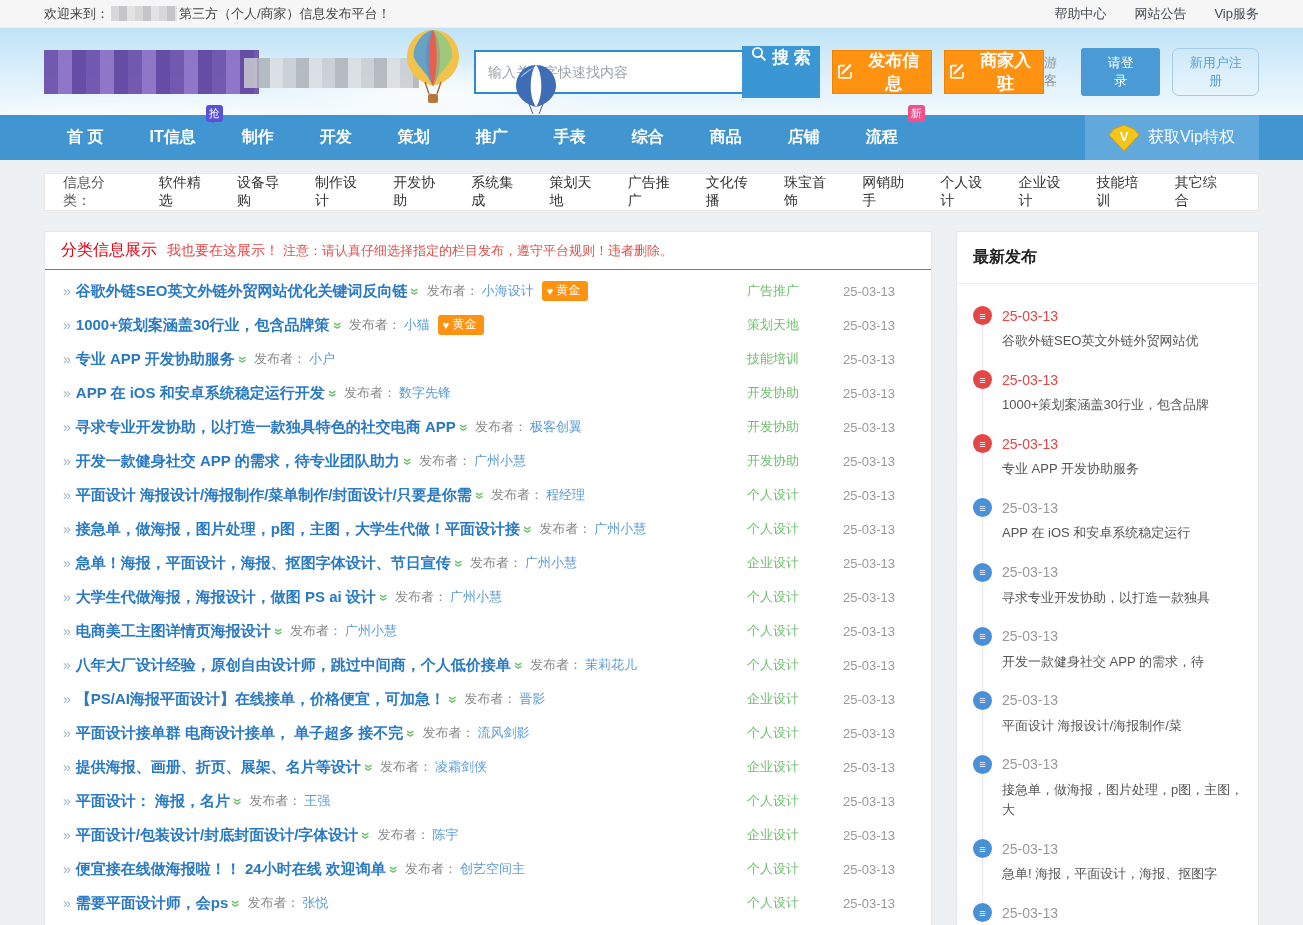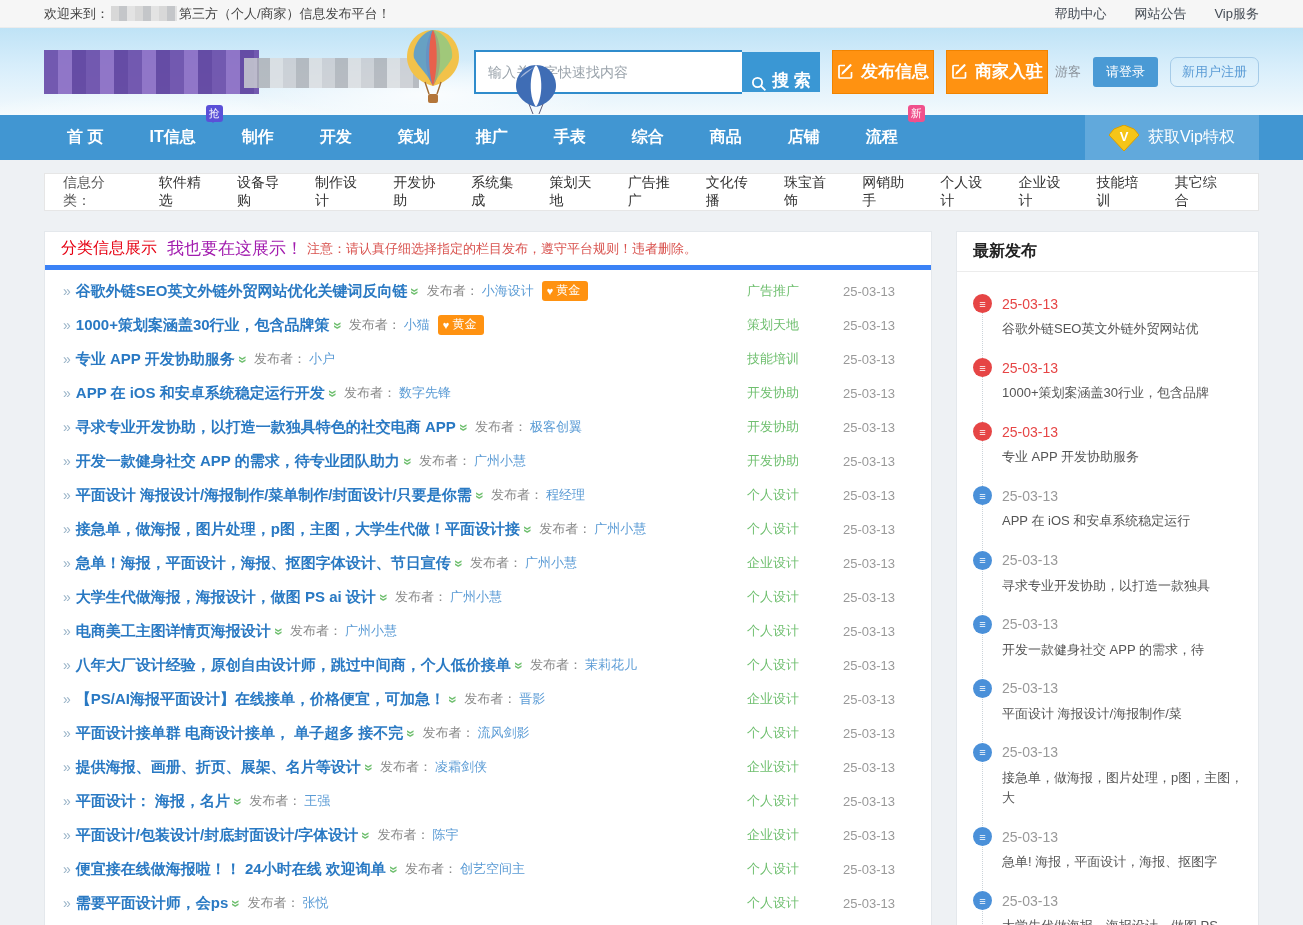--- a/index.html
+++ b/index.html
@@ -31,27 +31,27 @@
                repeating-linear-gradient(0deg,rgba(255,255,255,.28) 0 11px,rgba(0,0,0,.14) 11px 22px); }
   .px-b { position:absolute; left:200px; top:14px; width:175px; height:30px; filter:blur(.6px); opacity:.85;
     background:repeating-linear-gradient(90deg,#c9ccd1 0 13px,#aeb2b8 13px 26px,#dadde0 26px 39px),
                repeating-linear-gradient(0deg,rgba(255,255,255,.4) 0 8px,rgba(0,0,0,.08) 8px 16px); }
   .balloon-1 { position:absolute; left:360px; top:0px; }
   .balloon-2 { position:absolute; left:470px; top:36px; }
   .search-group { display:flex; align-items:center; margin-left:90px; height:44px; }
   .search-input { width:268px; height:44px; border:2px solid #2f8ccc; border-right:none; background:#fff;
     padding:0 12px; font-size:14px; color:#333; outline:none; font-family:inherit; }
   .search-input::placeholder { color:#9aa3ab; }
-  .search-btn { width:78px; height:40px; background:#3a97d4; color:#fff; border:none; font-size:17px;
-    font-weight:bold; display:flex; align-items:flex-end; justify-content:center; gap:5px; cursor:pointer; font-family:inherit; }
+  .search-btn { width:78px; height:52px; background:#3a97d4; color:#fff; border:none; font-size:17px;
+    font-weight:bold; display:flex; align-items:flex-start; justify-content:center; gap:5px; cursor:pointer; font-family:inherit; }
   .orange-btn { height:44px; background:#ff9211; color:#fff; border:1px solid #f08300; font-size:17px; font-weight:bold;
     display:flex; align-items:center; justify-content:center; gap:7px; cursor:pointer; padding:0 4px; margin-left:12px; font-family:inherit; }
   .visitor { margin-left:auto; display:flex; align-items:center; gap:12px; font-size:13px; }
   .visitor-label { color:#8a9199; }
-  .login-btn { background:#4a9ad5; color:#fff; border:none; border-radius:3px; padding:6px 13px; font-size:13px; cursor:pointer; font-family:inherit; }
+  .login-btn { background:#4a9ad5; color:#fff; border:none; border-radius:3px; padding:6px 21px; font-size:13px; cursor:pointer; font-family:inherit; }
   .register-btn { background:transparent; color:#5a9bd5; border:1px solid #a5cbe8; border-radius:7px; padding:5px 11px; font-size:13px; cursor:pointer; font-family:inherit; }
 
   
   .nav { height:45px; background:#4196d2; position:relative; }
   .nav .wrap { display:flex; align-items:center; height:100%; }
   .nav-item { position:relative; color:#fff; font-size:16px; font-weight:bold; padding:0 23px; height:100%;
     display:flex; align-items:center; cursor:pointer; }
   .nav-badge { position:absolute; top:-10px; right:-4px; min-width:17px; height:17px; border-radius:3px;
     color:#fff; font-size:11px; font-weight:normal; display:flex; align-items:center; justify-content:center; padding:0 2px; }
   .nav-badge::after { content:""; position:absolute; bottom:-4px; left:4px; border:3px solid transparent; }
@@ -65,41 +65,41 @@
   
   .subnav-strip { background:#eef1f4; padding-top:13px; }
   .subnav { background:#fff; border:1px solid #e6e6e6; height:38px; display:flex; align-items:center; font-size:14px; padding:0 18px; }
   .subnav-label { color:#555; margin-right:16px; }
   .subnav a { color:#333; padding:0 13px; }
 
   
   .content { display:flex; justify-content:space-between; align-items:flex-start; margin-top:20px; }
   .panel { background:#fff; border:1px solid #e4e8ec; }
   .main-panel { width:888px; min-height:705px; }
-  .main-head { height:38px; display:flex; align-items:center; padding:0 16px; border-bottom:5px solid #3b82f6; }
+  .main-head { height:38px; display:flex; align-items:center; padding:0 16px; border-bottom:1px solid #3b82f6; }
   .main-title { color:#e60012; font-size:16px; }
-  .notice-gray { color:#a21caf; font-size:17px; margin-left:10px; }
+  .notice-gray { color:#ef4444; font-size:14px; margin-left:10px; }
   .notice-red { color:#d9534f; font-size:13px; margin-left:4px; }
   .rows { padding:4px 0; }
   .row { display:flex; align-items:center; height:34px; padding:0 0 0 18px; }
   .row-left { flex:1; display:flex; align-items:center; min-width:0; white-space:nowrap; overflow:hidden; }
   .bullet { color:#9ab4c8; font-size:14px; margin-right:7px; letter-spacing:-2px; }
   .row-title { color:#2979c3; font-size:15px; font-weight:bold; }
   .chev { color:#6fbf6f; font-size:13px; font-weight:bold; display:inline-block; transform:rotate(90deg) scaleY(1.2); margin:0 7px 0 5px; }
   .publabel { color:#8a8a8a; font-size:13px; }
   .pubname { color:#5a9bd5; font-size:13px; margin-left:3px; }
   .gold-badge { display:inline-flex; align-items:center; gap:3px; background:#ff9211; color:#fff; font-size:12px;
     border-radius:3px; padding:1px 8px 2px 5px; margin-left:8px; }
   .gold-badge .heart { font-size:11px; }
   .cat { width:92px; text-align:center; color:#6fbf6f; font-size:13px; flex:0 0 auto; }
   .date { width:112px; text-align:left; padding-left:24px; color:#999; font-size:13px; flex:0 0 auto; }
 
   
   .sidebar { width:303px; min-height:705px; }
-  .side-head { height:40px; display:flex; align-items:center; padding:0 16px; border-bottom:1px solid #ececec; }
+  .side-head { height:52px; display:flex; align-items:center; padding:0 16px; border-bottom:1px solid #ececec; }
   .side-title { font-size:16px; font-weight:bold; color:#222; }
   .s-list { position:relative; padding:22px 14px 10px 16px; }
   .s-list::before { content:""; position:absolute; left:25px; top:28px; bottom:14px; border-left:1px dotted #ccd4da; }
   .s-item { position:relative; margin-bottom:19px; }
   .s-row { display:flex; align-items:center; gap:10px; }
   .s-icon { position:relative; z-index:1; width:19px; height:19px; border-radius:50%; background:#4a90d9; color:#fff;
     font-size:11px; display:flex; align-items:center; justify-content:center; flex:0 0 auto; }
   .s-icon.hot { background:#e64545; }
   .s-date { color:#999; font-size:14px; }
   .s-date.hot { color:#e64545; }

